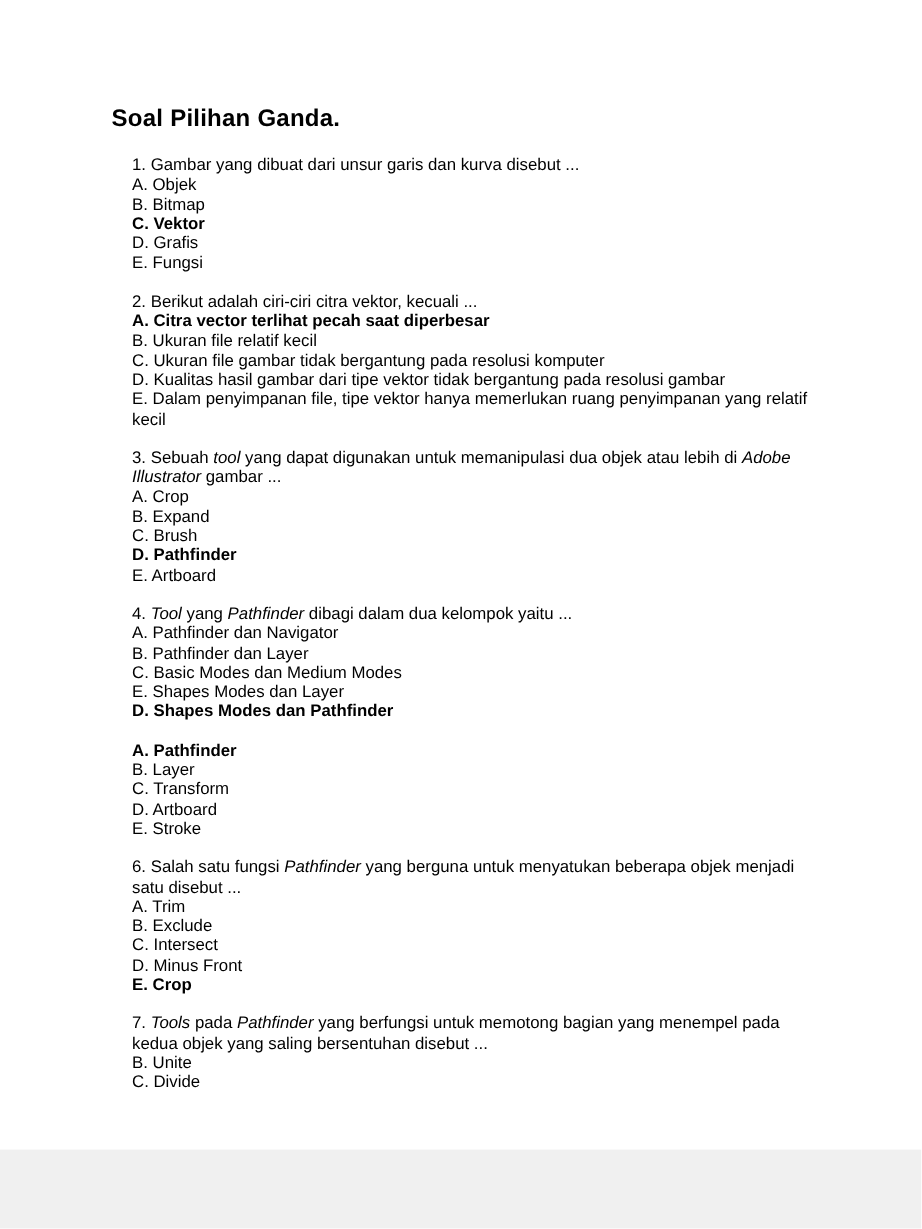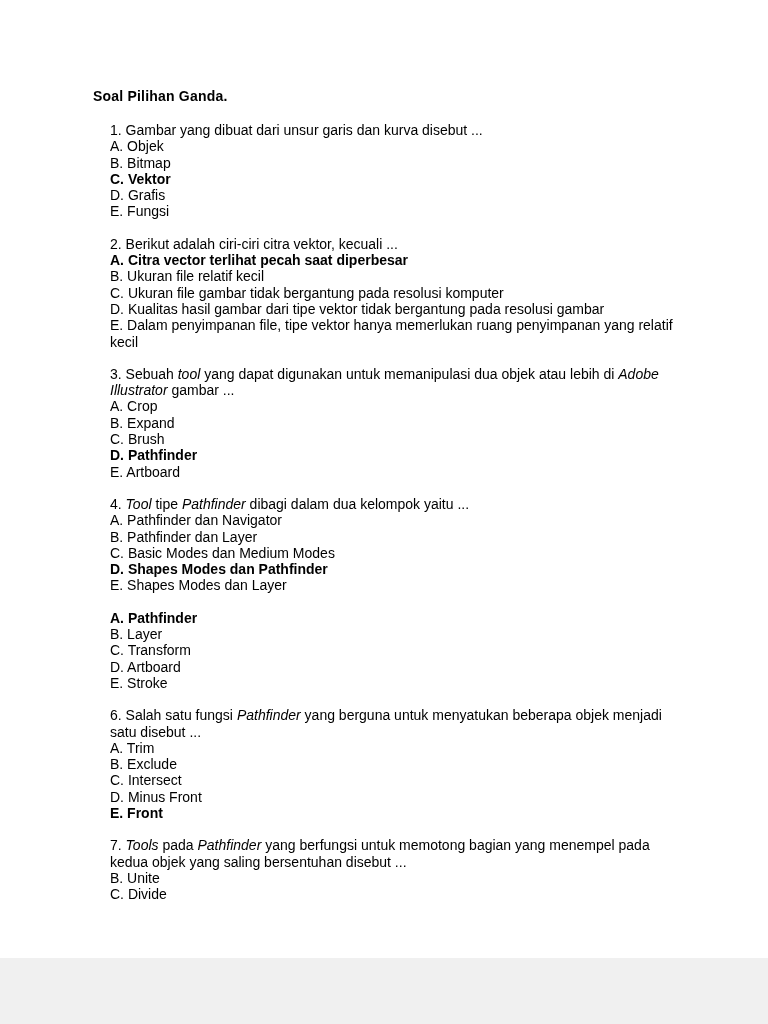--- a/index.html
+++ b/index.html
@@ -16,21 +16,21 @@
     overflow: hidden;
     margin: 0 auto;
   }
   .content {
     position: absolute;
     left: 93px;
     top: 88px;
     width: 580px;
   }
   h1.doc-title {
-    font-size: 14px;
+    font-size: 20px;
     font-weight: bold;
     letter-spacing: 0.2px;
     margin-bottom: 18px;
   }
   .question { margin-bottom: 16px; margin-left: 17px; }
   .qtext, .option {
     font-size: 14px;
     line-height: 16.3px;
     white-space: normal;
   }
@@ -70,41 +70,41 @@
         </div>
         <div class="question">
           <p class="qtext"><span>3. Sebuah </span><span class="it">tool</span><span> yang dapat digunakan untuk memanipulasi dua objek atau lebih di </span><span class="it">Adobe Illustrator</span><span> gambar ...</span></p>
           <p class="option">A. Crop</p>
           <p class="option">B. Expand</p>
           <p class="option">C. Brush</p>
           <p class="option bold">D. Pathfinder</p>
           <p class="option">E. Artboard</p>
         </div>
         <div class="question">
-          <p class="qtext"><span>4. </span><span class="it">Tool</span><span> tipe </span><span class="it">Pathfinder</span><span> dibagi dalam dua kelompok yaitu ...</span></p>
+          <p class="qtext"><span>4. </span><span class="it">Tool</span><span> yang </span><span class="it">Pathfinder</span><span> dibagi dalam dua kelompok yaitu ...</span></p>
           <p class="option">A. Pathfinder dan Navigator</p>
           <p class="option">B. Pathfinder dan Layer</p>
           <p class="option">C. Basic Modes dan Medium Modes</p>
+          <p class="option">E. Shapes Modes dan Layer</p>
           <p class="option bold">D. Shapes Modes dan Pathfinder</p>
-          <p class="option">E. Shapes Modes dan Layer</p>
         </div>
         <div class="question">
           <p class="option bold">A. Pathfinder</p>
           <p class="option">B. Layer</p>
           <p class="option">C. Transform</p>
           <p class="option">D. Artboard</p>
           <p class="option">E. Stroke</p>
         </div>
         <div class="question">
           <p class="qtext"><span>6. Salah satu fungsi </span><span class="it">Pathfinder</span><span> yang berguna untuk menyatukan beberapa objek menjadi satu disebut ...</span></p>
           <p class="option">A. Trim</p>
           <p class="option">B. Exclude</p>
           <p class="option">C. Intersect</p>
           <p class="option">D. Minus Front</p>
-          <p class="option bold">E. Front</p>
+          <p class="option bold">E. Crop</p>
         </div>
         <div class="question">
           <p class="qtext"><span>7. </span><span class="it">Tools</span><span> pada </span><span class="it">Pathfinder</span><span> yang berfungsi untuk memotong bagian yang menempel pada kedua objek yang saling bersentuhan disebut  ...</span></p>
           <p class="option">B. Unite</p>
           <p class="option">C. Divide</p>
         </div>
       </div>
   </div>
   <div class="viewer-strip"></div>
 </div>

